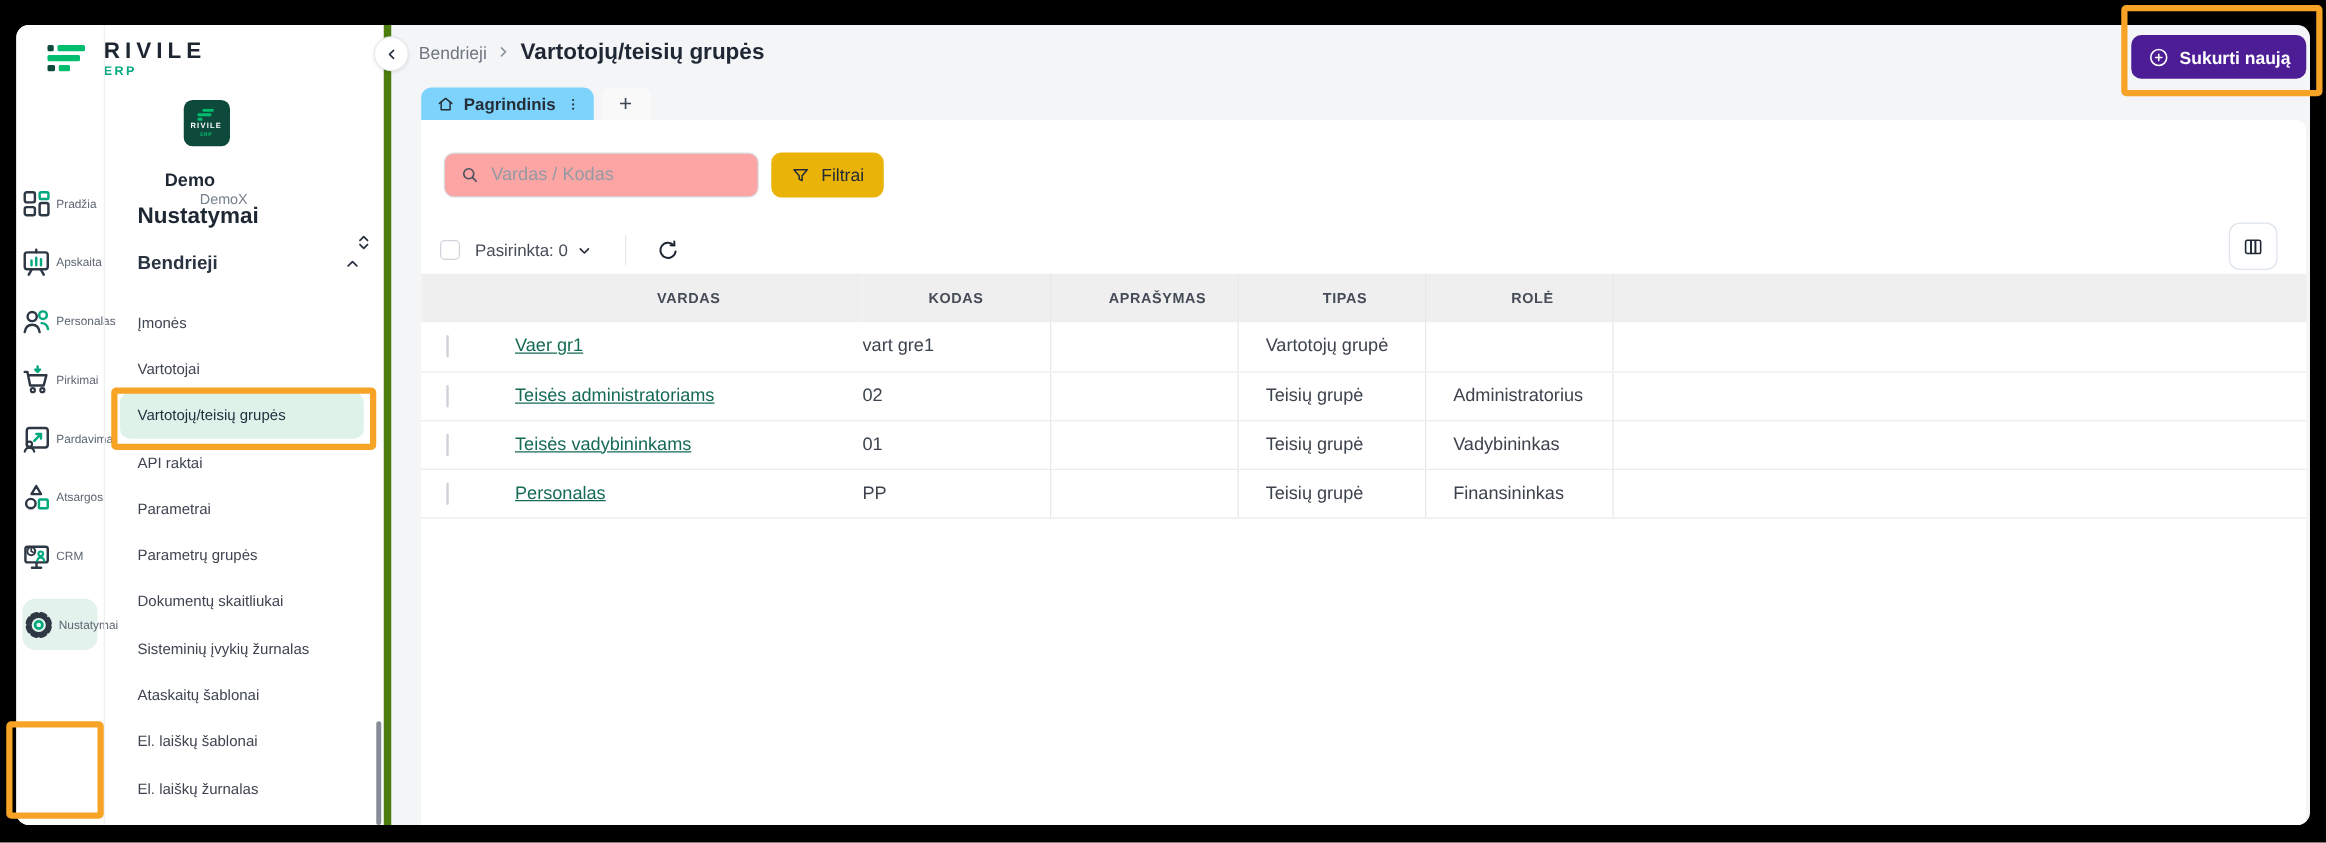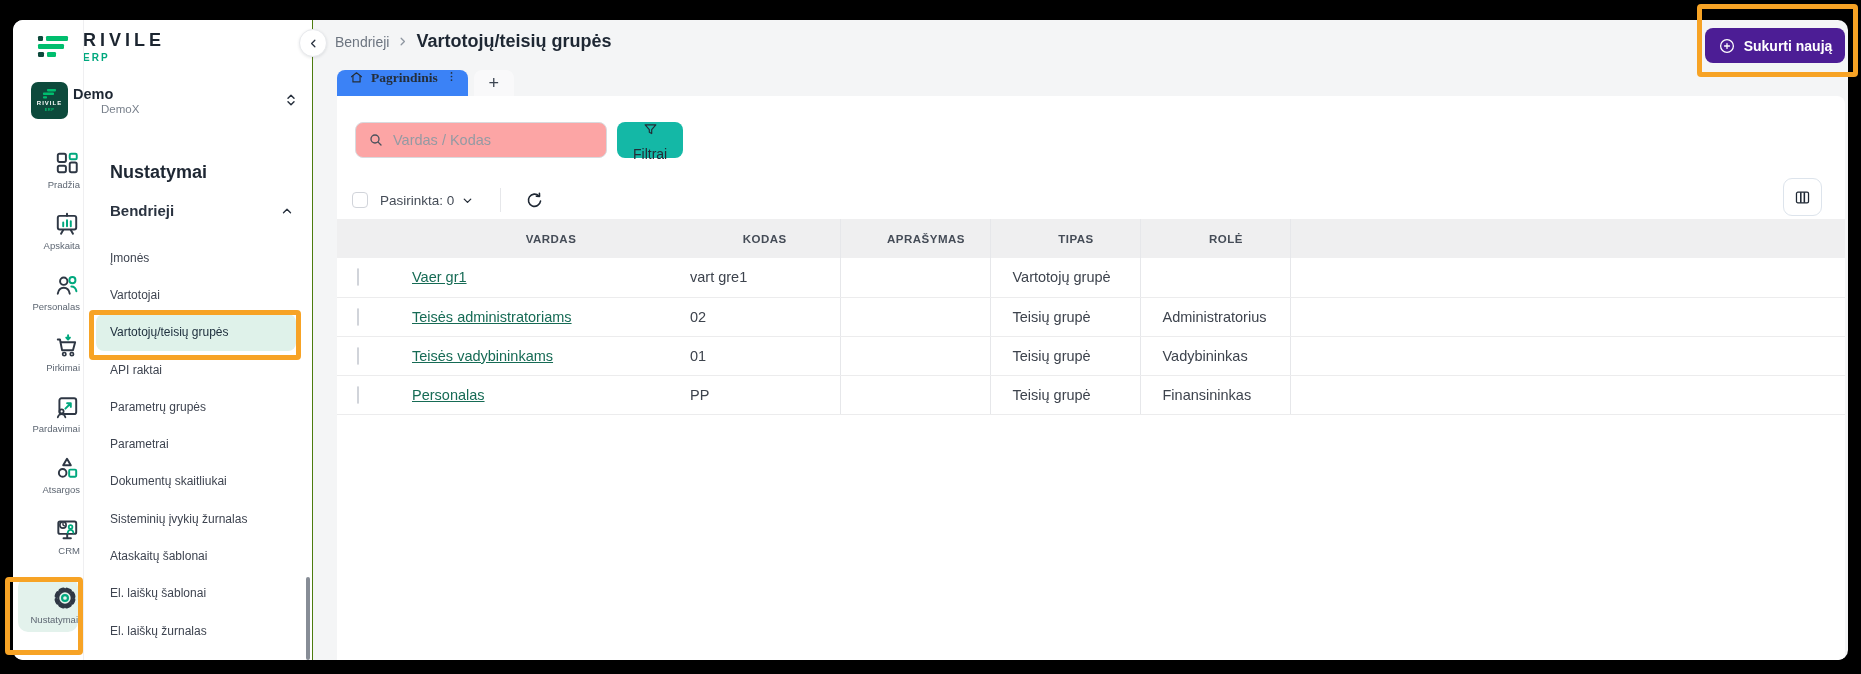--- a/index.html
+++ b/index.html
@@ -8,35 +8,35 @@
     background:#000;
     font-family:"Liberation Sans", sans-serif;
     position:relative; overflow:hidden;
     color:#232b36;
   }
   .app {
     position:absolute; left:13px; top:20px; width:1835px; height:640px;
     background:#f4f5f6; border-radius:10px; overflow:hidden;
   }
   
-  .sidebar { position:absolute; left:0; top:0; width:300px; height:100%; background:#fff; border-right:1px solid #4d7c0f; }
+  .sidebar { position:absolute; left:0; top:0; width:300px; height:100%; background:#fff; border-right:6px solid #4d7c0f; }
   .logo-row { position:absolute; left:22px; top:10px; display:flex; align-items:center; gap:10px; }
   .brand { font-size:18px; font-weight:700; letter-spacing:4px; color:#1c2530; display:block; }
   .brand-sub { font-size:10px; font-weight:700; letter-spacing:2px; color:#00a87e; display:block; margin-top:1px; }
-  .company-row { position:absolute; left:18px; top:60px; width:268px; height:40px; display:flex; align-items:center; gap:5px; cursor:pointer; }
+  .company-row { position:absolute; left:18px; top:60px; width:268px; height:40px; display:flex; align-items:center; gap:20px; cursor:pointer;flex-direction:column; }
   .avatar { width:37px; height:37px; border-radius:7px; background:#0d4a3c; display:flex; flex-direction:column; align-items:center; justify-content:center; gap:1px; flex-shrink:0; }
   .avatar .a-name { color:#fff; font-size:6px; font-weight:700; letter-spacing:1px; }
   .avatar .a-sub { color:#00be6e; font-size:4px; font-weight:700; letter-spacing:.5px; }
   .company-name { font-size:14.5px; font-weight:700; color:#1e2733; }
   .company-code { font-size:11.5px; color:#79818c; margin-top:1px;margin-left:28px; }
   .company-text { display:flex; flex-direction:column; }
   .updown { margin-left:auto; display:flex; }
   
   .rail { position:absolute; left:0; top:130px; width:70px; display:flex; flex-direction:column; align-items:center; gap:21px; }
-  .rail-item { display:flex; flex-direction:column; align-items:flex-end; gap:3px; width:64px; cursor:pointer; }
+  .rail-item { display:flex; align-items:center; gap:3px; width:64px; cursor:pointer; }
   .rail-label { font-size:9.5px; color:#5d6672; }
   .rail-item.active { background:#e3f2ec; border-radius:10px; padding:8px 0 7px; width:60px; }
   
   .menu { position:absolute; left:70px; top:0; right:0; bottom:0; border-left:1px solid #efeff1; }
   .menu-title { position:absolute; left:26px; top:142px; font-size:18px; font-weight:700; color:#1e2733; }
   .section-row { position:absolute; left:26px; top:182px; right:18px; display:flex; align-items:center; cursor:pointer; }
   .section-label { font-size:15px; font-weight:700; color:#2a3340; }
   .section-row .chev { margin-left:auto; display:flex; }
   .menu-items { position:absolute; left:12px; right:16px; top:219px; }
   .menu-item { height:37.3px; display:flex; align-items:center; padding-left:14px; font-size:12px; color:#3e4450; border-radius:8px; cursor:pointer; white-space:nowrap; }
@@ -44,29 +44,29 @@
   .sb-scroll { position:absolute; right:2px; top:557px; width:4px; height:83px; background:#878d96; border-radius:2px; }
   
   .content { position:absolute; left:300px; top:0; right:0; bottom:0; }
   .back-circle { position:absolute; left:-14px; top:9px; width:28px; height:28px; background:#fff; border:1px solid #e7e9ec; border-radius:50%; display:flex; align-items:center; justify-content:center; box-shadow:0 1px 3px rgba(20,30,40,.10); cursor:pointer; }
   .breadcrumb-row { position:absolute; left:22px; top:11px; display:flex; align-items:center; gap:7px; }
   .crumb-parent { font-size:14px; color:#6d7580; cursor:pointer; }
   .page-title { font-size:18px; font-weight:700; color:#1e2733; }
   .create-btn { position:absolute; right:3px; top:8px; width:140px; height:35px; background:#4c1d95; border:none; border-radius:8px; color:#fff; font-family:inherit; font-size:14px; font-weight:700; display:flex; align-items:center; justify-content:center; gap:8px; cursor:pointer; }
   
   .tabs { position:absolute; left:24px; top:50px; height:26px; display:flex; align-items:flex-end; gap:6px; }
-  .tab { height:26px; background:#3b82f6; border-radius:8px 8px 0 0; display:flex; gap:7px; padding:0 10px 0 12px; cursor:pointer;font-family:Liberation Serif, serif; }
+  .tab { height:26px; background:#7dd3fc; border-radius:8px 8px 0 0; display:flex; align-items:center; gap:7px; padding:0 10px 0 12px; cursor:pointer; }
   .tab-label { font-size:13.5px; font-weight:700; color:#252e39; }
   .tab-add { height:26px; width:40px; background:rgba(255,255,255,.45); border:none; border-radius:8px 8px 0 0; font-size:18px; color:#3c4552; cursor:pointer; display:flex; align-items:center; justify-content:center; }
   
   .panel { position:absolute; left:24px; right:3px; top:76px; bottom:0; background:#fff; border-radius:0 8px 0 0; }
   .search-box { position:absolute; left:18px; top:26px; width:252px; height:36px; border:1px solid #d8dade; border-radius:8px; background:#fca5a5; display:flex; align-items:center; gap:9px; padding:0 12px; }
   .search-box input { border:none; outline:none; font-family:inherit; font-size:14.5px; color:#232b36; width:100%; background:transparent; }
   .search-box input::placeholder { color:#949aa3; }
-  .filter-btn { position:absolute; left:280px; top:26px; height:36px; padding:0 16px; background:#14b8a6; border:none; border-radius:8px; font-family:inherit; font-size:14px; font-weight:500; color:#232b36; display:flex; align-items:center; gap:9px; cursor:pointer;flex-direction:column; }
+  .filter-btn { position:absolute; left:280px; top:26px; height:36px; padding:0 16px; background:#eab308; border:none; border-radius:8px; font-family:inherit; font-size:14px; font-weight:500; color:#232b36; display:flex; align-items:center; gap:9px; cursor:pointer; }
   .toolbar2 { position:absolute; left:15px; top:92px; height:24px; display:flex; align-items:center; }
   .cb { width:16px; height:16px; border:1.5px solid #d1d4da; border-radius:4px; background:#fff; cursor:pointer; flex-shrink:0; }
   .sel-label { font-size:13.5px; color:#454c57; margin-left:12px; }
   .sel-chev { margin-left:7px; display:flex; cursor:pointer; }
   .tb-divider { width:1px; height:24px; background:#e6e7ea; margin:0 22px 0 26px; }
   .refresh-btn { background:none; border:none; display:flex; cursor:pointer; padding:2px; }
   .columns-btn { position:absolute; right:23px; top:82px; width:39px; height:38px; background:#fff; border:1px solid #dde4ec; border-radius:9px; display:flex; align-items:center; justify-content:center; cursor:pointer; }
   
   .grid { position:absolute; left:0; right:0; top:123px; border-collapse:collapse; width:100%; table-layout:fixed; }
   .grid th { background:#efeff0; height:39px; text-align:center; font-size:11.5px; font-weight:700; letter-spacing:.5px; color:#454c57; }
@@ -224,22 +224,22 @@
           <svg width="14" height="14" viewBox="0 0 24 24" fill="none" stroke="#2a3340" stroke-width="2.4" stroke-linecap="round" stroke-linejoin="round">
               <path d="M6 15l6-6 6 6"></path>
             </svg>
         </span>
       </div>
       <div class="menu-items" id="menu-items">
           <div class="menu-item">Įmonės</div>
           <div class="menu-item">Vartotojai</div>
           <div class="menu-item active">Vartotojų/teisių grupės</div>
           <div class="menu-item">API raktai</div>
+          <div class="menu-item">Parametrai</div>
           <div class="menu-item">Parametrų grupės</div>
-          <div class="menu-item">Parametrai</div>
           <div class="menu-item">Dokumentų skaitliukai</div>
           <div class="menu-item">Sisteminių įvykių žurnalas</div>
           <div class="menu-item">Ataskaitų šablonai</div>
           <div class="menu-item">El. laiškų šablonai</div>
           <div class="menu-item">El. laiškų žurnalas</div>
           <div class="menu-item">Eksporto/importo šablonai</div>
         </div>
     </div>
 
     <div class="sb-scroll"></div>

